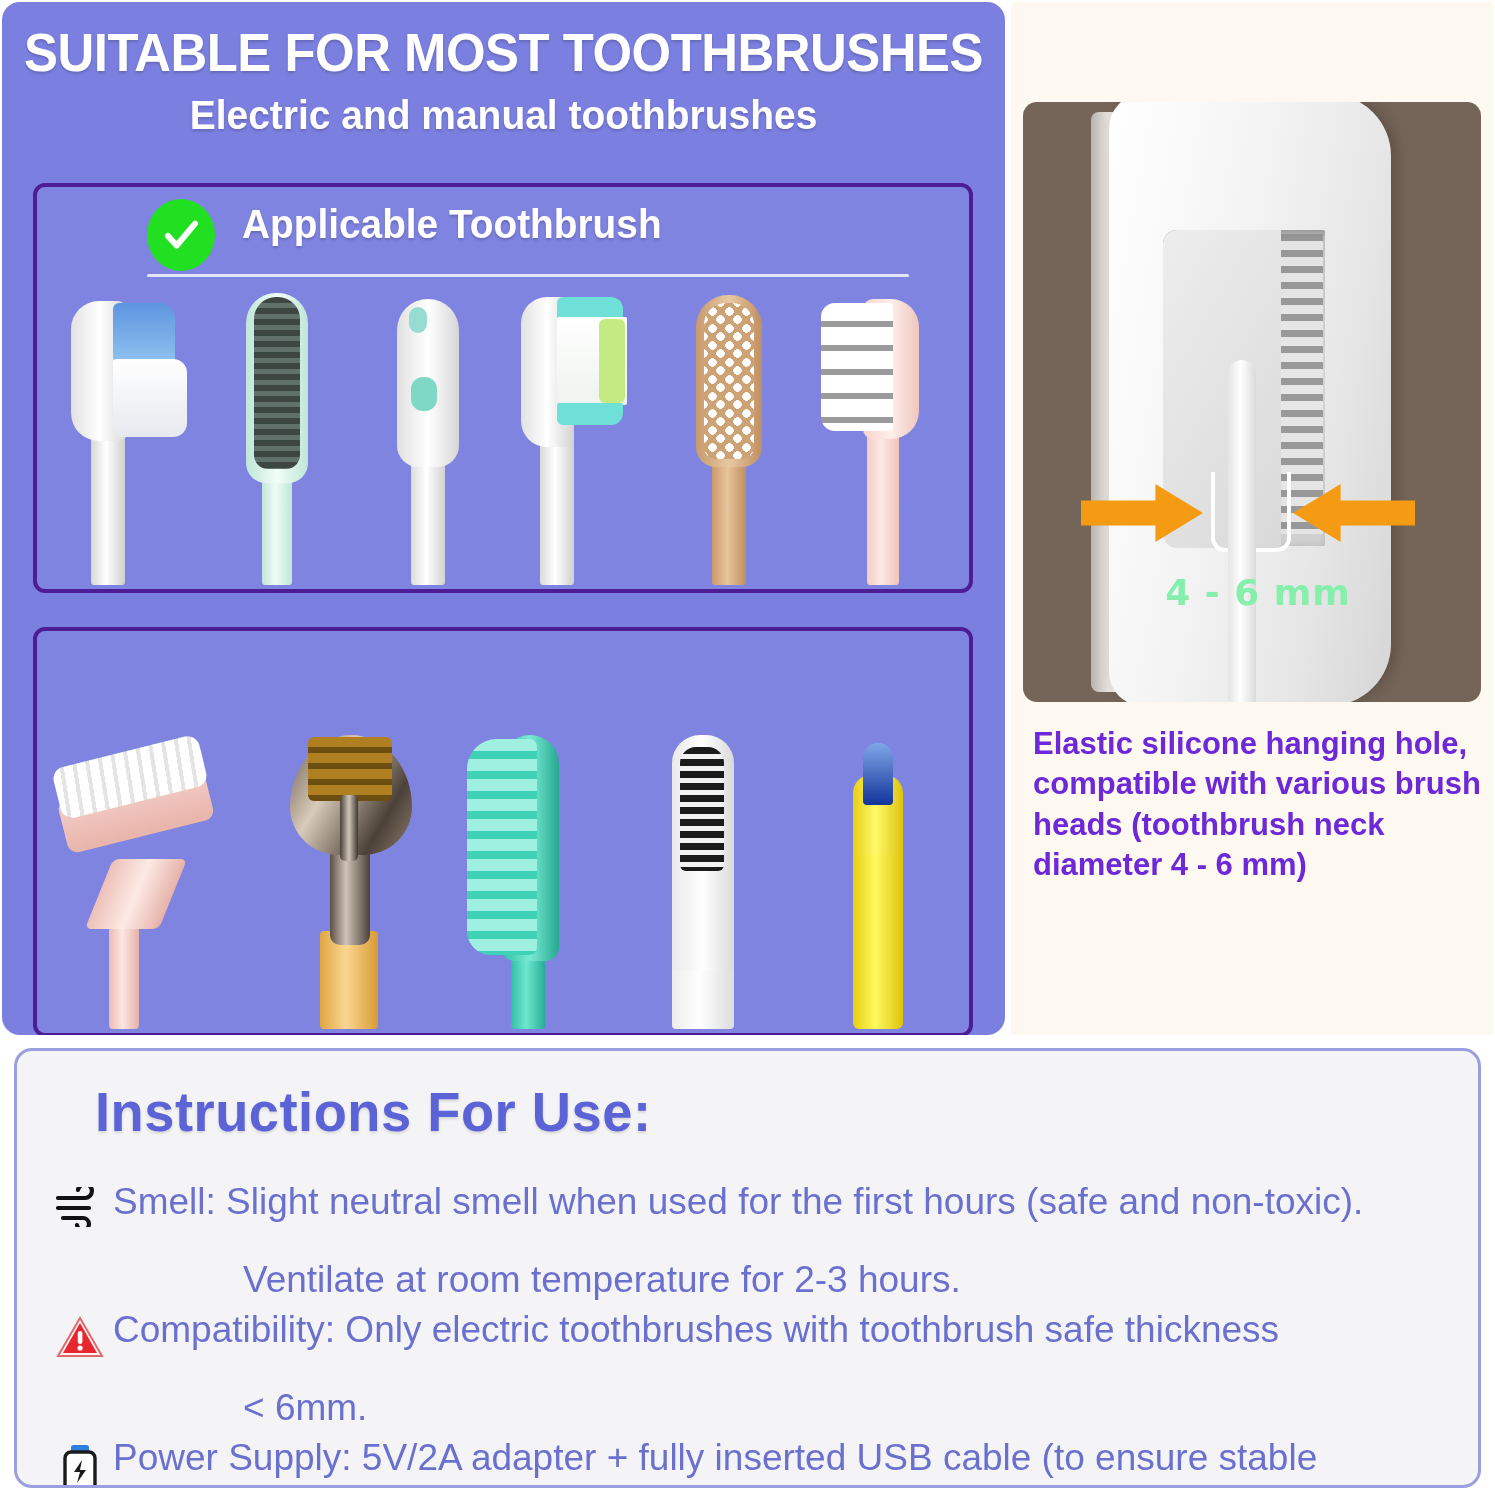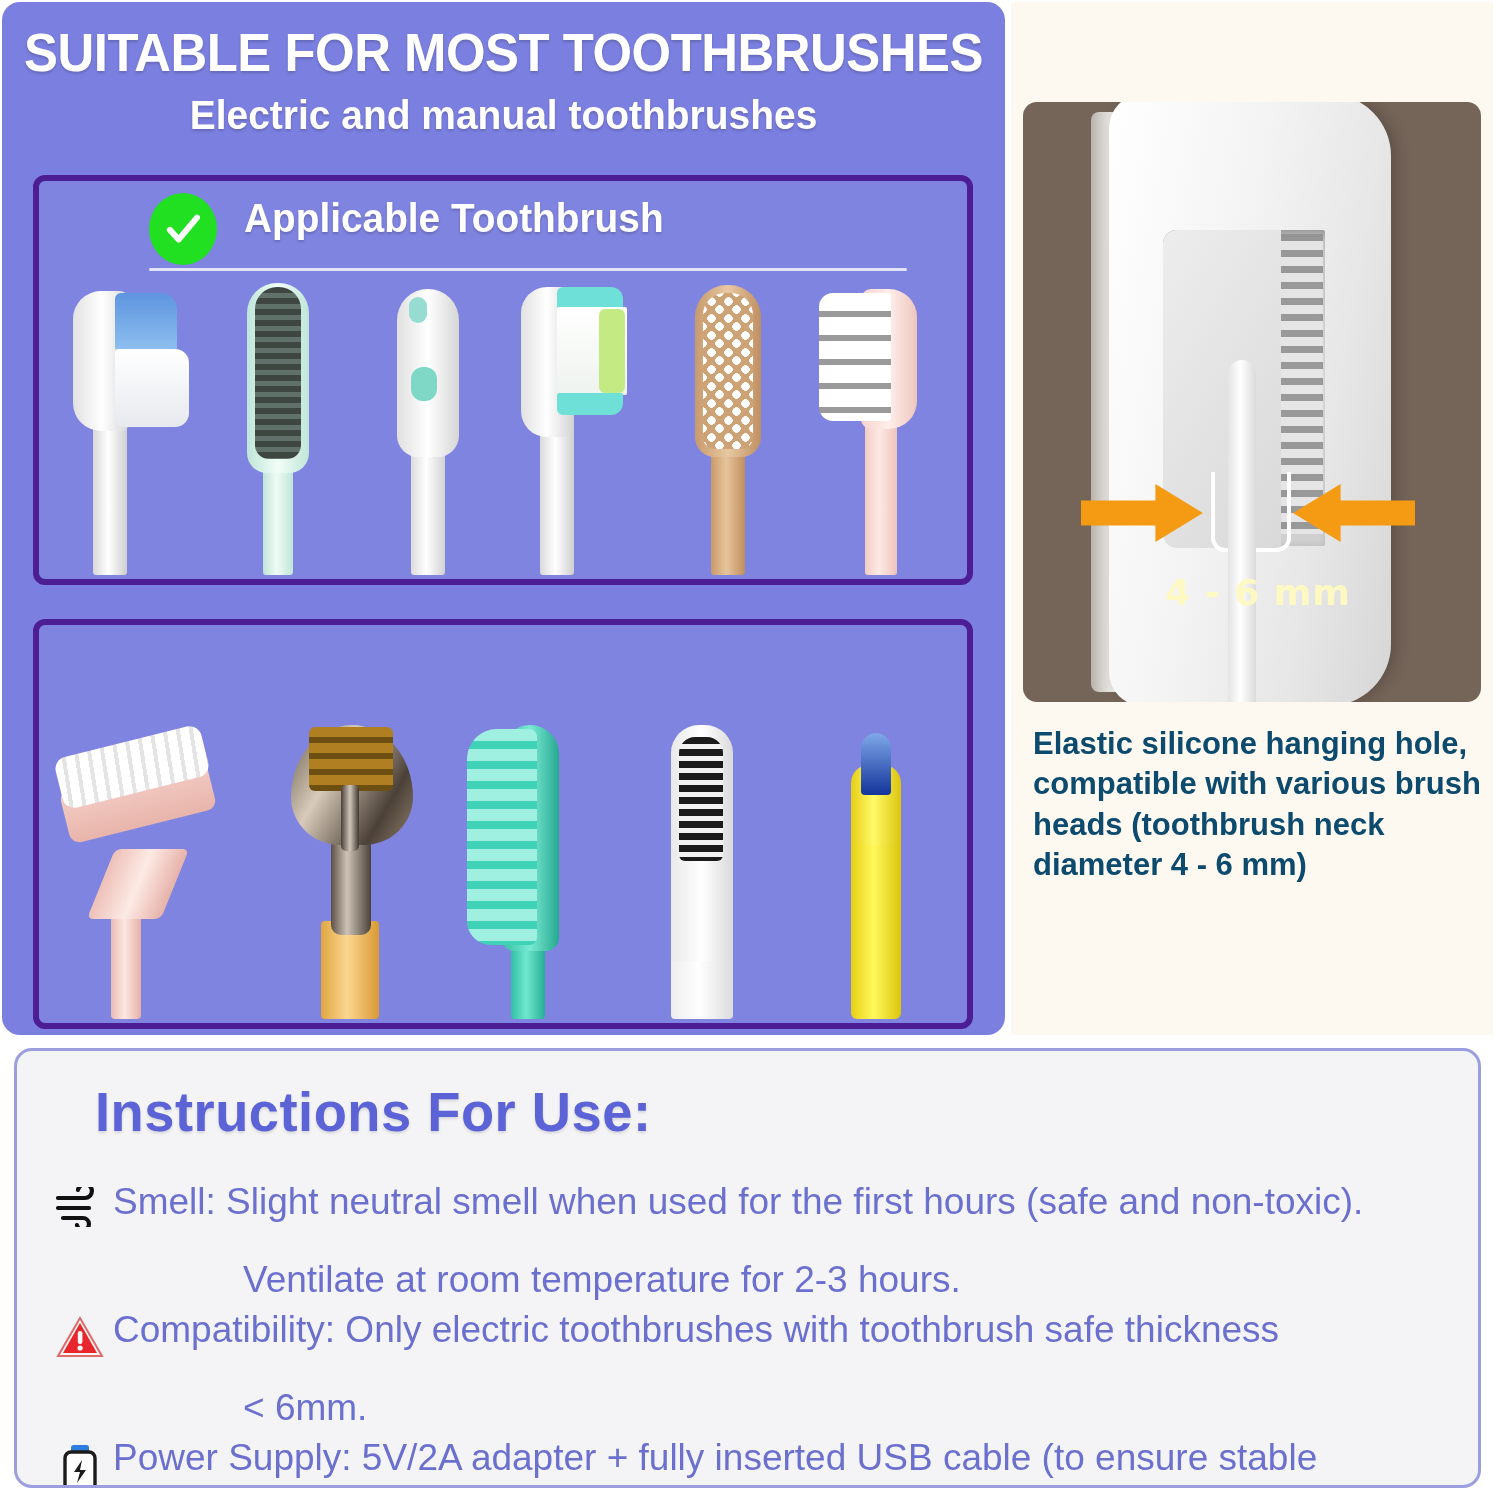--- a/index.html
+++ b/index.html
@@ -35,22 +35,23 @@
     font-weight:bold;
     font-size:41px;
     line-height:1.05;
     padding-top:14px;
     text-shadow:0 2px 3px rgba(0,0,0,.18);
     transform:scaleX(0.95);
   }
 
   .brush-card{
     position:absolute; left:31px; width:940px;
-    border:6px solid #4c1d95; border-radius:12px;
+    border:4px solid #4c1d95; border-radius:12px;
     background:rgba(255,255,255,0.045);
+    margin-top:8px;
   }
   #card-applicable{ top:173px; height:410px; }
   #card-not{ top:617px; height:410px; }
 
   .card-head{ position:relative; height:92px; }
   .badge{
     position:absolute; left:110px; top:12px;
     width:68px; height:72px; border-radius:50%;
     display:flex; align-items:center; justify-content:center;
     color:#fff; font-size:44px; font-weight:bold; line-height:1;
@@ -129,27 +130,27 @@
     position:absolute; left:205px; top:258px; width:28px; height:352px;
     background:linear-gradient(90deg,#e4e4e4,#ffffff 45%,#dadada);
     border-radius:14px 14px 6px 6px;
   }
   .arrow{ position:absolute; top:380px; height:62px; }
   .arrow svg{ width:100%; height:100%; display:block; }
   .arrow-left{ left:58px; width:124px; }
   .arrow-right{ left:268px; width:124px; }
   .dim-label{
     position:absolute; left:120px; top:470px; width:230px;
-    text-align:center; color:#fef9c3; font-weight:bold; font-size:36px;
+    text-align:center; color:#86efac; font-weight:bold; font-size:36px;
     letter-spacing:1px;
     font-family:"DejaVu Sans", sans-serif;
   }
   .right-caption{
     position:absolute; left:22px; top:722px; width:450px;
-    color:#0c4a6e; font-size:31px; line-height:1.30; font-weight:600;
+    color:#6d28d9; font-size:31px; line-height:1.30; font-weight:600;
   }
 
   
   .bottom-panel{
     position:absolute; left:14px; top:1048px; width:1467px; height:440px;
     background:#f4f4f7;
     border:3px solid #9b9fdf;
     border-radius:18px;
     overflow:hidden;
   }

